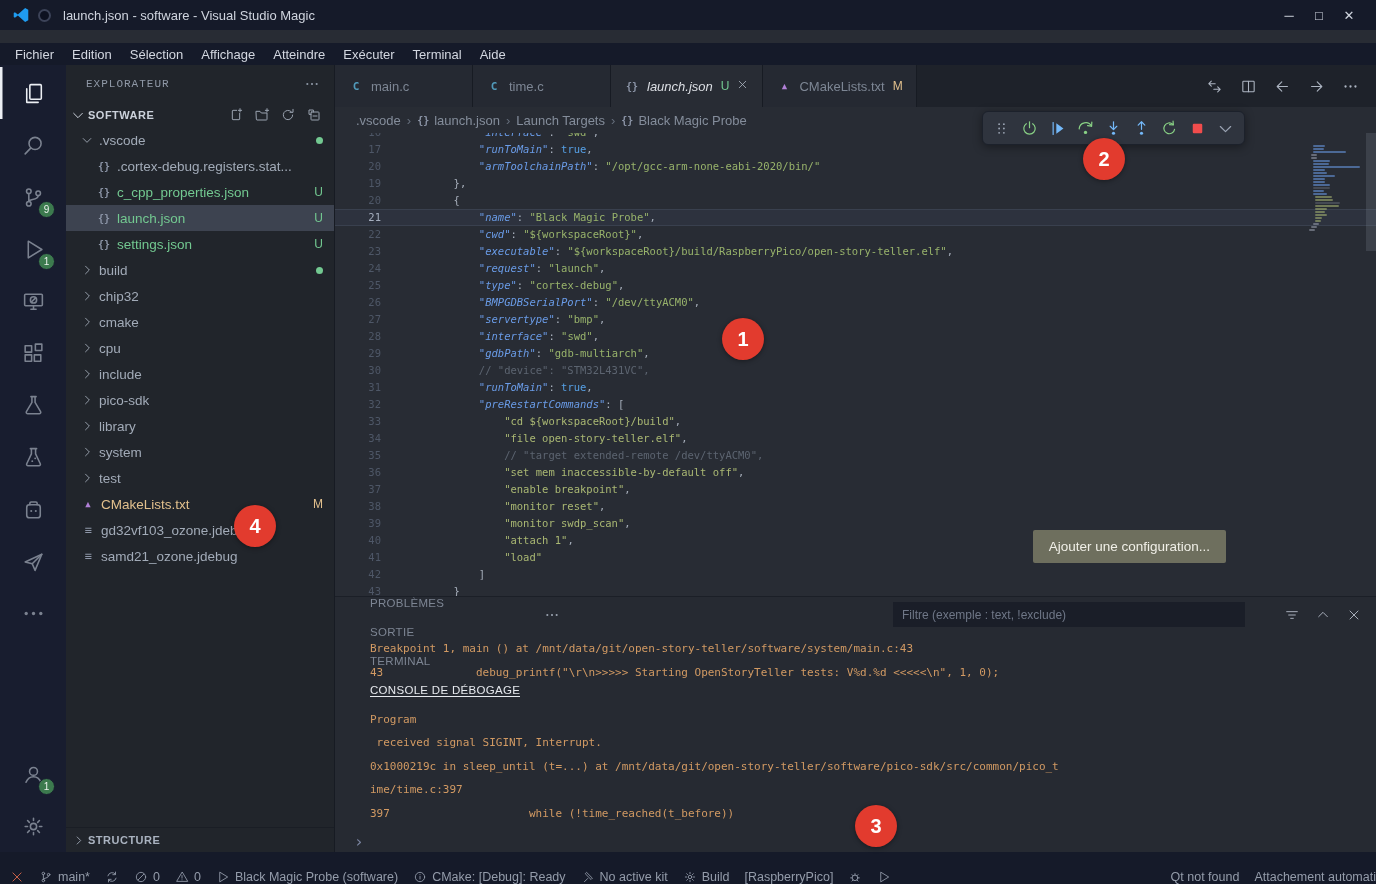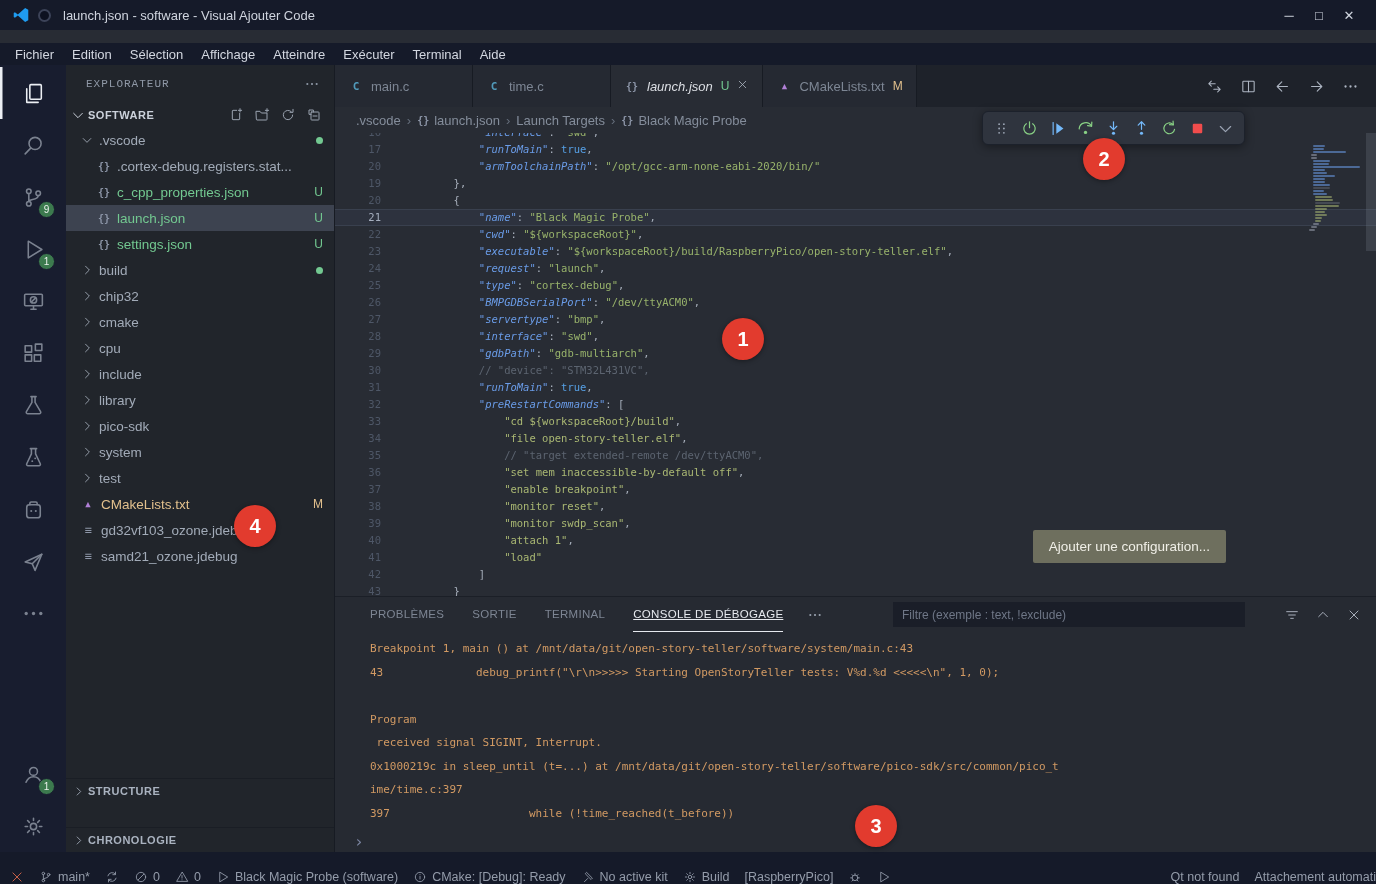--- a/index.html
+++ b/index.html
@@ -91,21 +91,21 @@
 
   .minimap{position:absolute;top:12px;right:12px;width:57px;z-index:5;}
   .mm-line{height:2px;margin-bottom:1px;border-radius:1px;opacity:.55;}
   .vscroll{position:absolute;top:0;right:0;bottom:0;width:10px;}
   .vthumb{position:absolute;top:0;left:0;width:100%;height:118px;background:rgba(130,140,155,.22);}
 
   
   .panel{height:256px;flex:none;background:#262a32;border-top:1px solid #1b1f27;display:flex;flex-direction:column;}
   .panel-head{height:35px;flex:none;display:flex;align-items:center;gap:24px;padding:0 14px 0 35px;}
   .ptab{height:100%;display:flex;align-items:center;font-size:11.5px;letter-spacing:.3px;color:#7d8593;border-bottom:1px solid transparent;}
-  .ptab.active{color:#e6e9ee;border-bottom-color:#e6e9ee;text-decoration:underline;}
+  .ptab.active{color:#e6e9ee;border-bottom-color:#e6e9ee;}
   .panel-more{color:#9aa3b0;}
   .panel-filter{margin-left:auto;width:352px;height:25px;background:#1a1e28;border:none;outline:none;color:#c9cfd9;font-size:12px;padding:0 9px;font-family:"Liberation Sans",sans-serif;}
   .panel-filter::placeholder{color:#6f7787;}
   .panel-icons{display:flex;align-items:center;gap:15px;margin-left:15px;color:#a7aeba;}
   .panel-icons .icn svg{width:16px;height:16px;}
   .console{flex:1;min-height:0;overflow:hidden;padding:5px 0 0 35px;font-family:"DejaVu Sans Mono",monospace;font-size:11px;line-height:23.5px;color:#d29a63;white-space:pre;}
   .console-line{min-height:23.5px;}
   .prompt-row{flex:none;height:22px;display:flex;align-items:center;padding-left:19px;color:#7b84a0;font-size:16px;font-family:"DejaVu Sans Mono",monospace;}
 
   
@@ -127,21 +127,21 @@
 
 <div class="window">
 
   <div class="titlebar">
     <span class="tb-logo">
       <svg width="18" height="18" viewBox="0 0 24 24">
           <path fill="#1f9cf0" d="M17.5 2.8L7.8 11.4 3.9 8.4 2.3 9.2v5.6l1.6.8 3.9-3 9.7 8.6 4.2-2.1V4.9z"></path>
         </svg>
     </span>
     <span class="tb-circle"></span>
-    <span class="tb-title">launch.json - software - Visual Ajouter Code</span>
+    <span class="tb-title">launch.json - software - Visual Studio Magic</span>
     <span class="tb-controls" id="tb-controls">
         <span class="tb-ctl">─</span>
         <span class="tb-ctl">□</span>
         <span class="tb-ctl">✕</span>
       </span>
   </div>
 
   <div class="menubar" id="menubar">
       <span class="menu-item">Fichier</span>
       <span class="menu-item">Edition</span>
@@ -408,30 +408,30 @@
             </span>
             <span class="tlabel">include</span>
             <span class="tright"></span>
           </div>
           <div class="trow" style="padding-left: 14px;">
             <span class="icn">
               <svg viewBox="0 0 24 24" fill="none" stroke="currentColor" stroke-width="1.5" stroke-linecap="round" stroke-linejoin="round">
                 <path d="M9.5 5.5L16 12l-6.5 6.5"></path>
               </svg>
             </span>
+            <span class="tlabel">pico-sdk</span>
+            <span class="tright"></span>
+          </div>
+          <div class="trow" style="padding-left: 14px;">
+            <span class="icn">
+              <svg viewBox="0 0 24 24" fill="none" stroke="currentColor" stroke-width="1.5" stroke-linecap="round" stroke-linejoin="round">
+                <path d="M9.5 5.5L16 12l-6.5 6.5"></path>
+              </svg>
+            </span>
             <span class="tlabel">library</span>
-            <span class="tright"></span>
-          </div>
-          <div class="trow" style="padding-left: 14px;">
-            <span class="icn">
-              <svg viewBox="0 0 24 24" fill="none" stroke="currentColor" stroke-width="1.5" stroke-linecap="round" stroke-linejoin="round">
-                <path d="M9.5 5.5L16 12l-6.5 6.5"></path>
-              </svg>
-            </span>
-            <span class="tlabel">pico-sdk</span>
             <span class="tright"></span>
           </div>
           <div class="trow" style="padding-left: 14px;">
             <span class="icn">
               <svg viewBox="0 0 24 24" fill="none" stroke="currentColor" stroke-width="1.5" stroke-linecap="round" stroke-linejoin="round">
                 <path d="M9.5 5.5L16 12l-6.5 6.5"></path>
               </svg>
             </span>
             <span class="tlabel">system</span>
             <span class="tright"></span>
@@ -464,28 +464,20 @@
           </div>
         </div>
       <div class="sb-bottom">
         <div class="sb-bot-row">
           <span class="icn" id="chev-struct">
               <svg viewBox="0 0 24 24" fill="none" stroke="currentColor" stroke-width="1.5" stroke-linecap="round" stroke-linejoin="round">
                 <path d="M9.5 5.5L16 12l-6.5 6.5"></path>
               </svg>
             </span>
           <span>STRUCTURE</span>
-        </div>
-        <div class="sb-bot-row">
-          <span class="icn" id="chev-chrono">
-              <svg viewBox="0 0 24 24" fill="none" stroke="currentColor" stroke-width="1.5" stroke-linecap="round" stroke-linejoin="round">
-                <path d="M9.5 5.5L16 12l-6.5 6.5"></path>
-              </svg>
-            </span>
-          <span>CHRONOLOGIE</span>
         </div>
       </div>
     </div>
 
     <div class="editor-col">
       <div class="tabbar">
         <div id="tabs" style="display:flex;align-items:stretch;">
             <div class="tab">
               <span class="fi fi-c">C</span>
               <span class="tab-label">main.c</span>
@@ -704,21 +696,21 @@
             <span class="icn">
               <svg viewBox="0 0 24 24" fill="none" stroke="currentColor" stroke-width="1.5" stroke-linecap="round" stroke-linejoin="round">
                 <path d="M5.5 9.5L12 16l6.5-6.5"></path>
               </svg>
             </span>
           </div>
         </div>
 
       <div class="panel">
         <div class="panel-head">
-          <div id="ptabs" style="display:flex;gap:28px;height:100%;">
+          <div id="ptabs" style="display:flex;gap:16px;height:100%;flex-direction:column;">
               <div class="ptab">PROBLÈMES</div>
               <div class="ptab">SORTIE</div>
               <div class="ptab">TERMINAL</div>
               <div class="ptab active">CONSOLE DE DÉBOGAGE</div>
             </div>
           <span class="icn panel-more" id="panel-more">
               <svg viewBox="0 0 24 24" fill="none" stroke="currentColor" stroke-width="1.5" stroke-linecap="round" stroke-linejoin="round">
                 <circle cx="5" cy="12" r="1.6" fill="currentColor" stroke="none"></circle>
                 <circle cx="12" cy="12" r="1.6" fill="currentColor" stroke="none"></circle>
                 <circle cx="19" cy="12" r="1.6" fill="currentColor" stroke="none"></circle>

